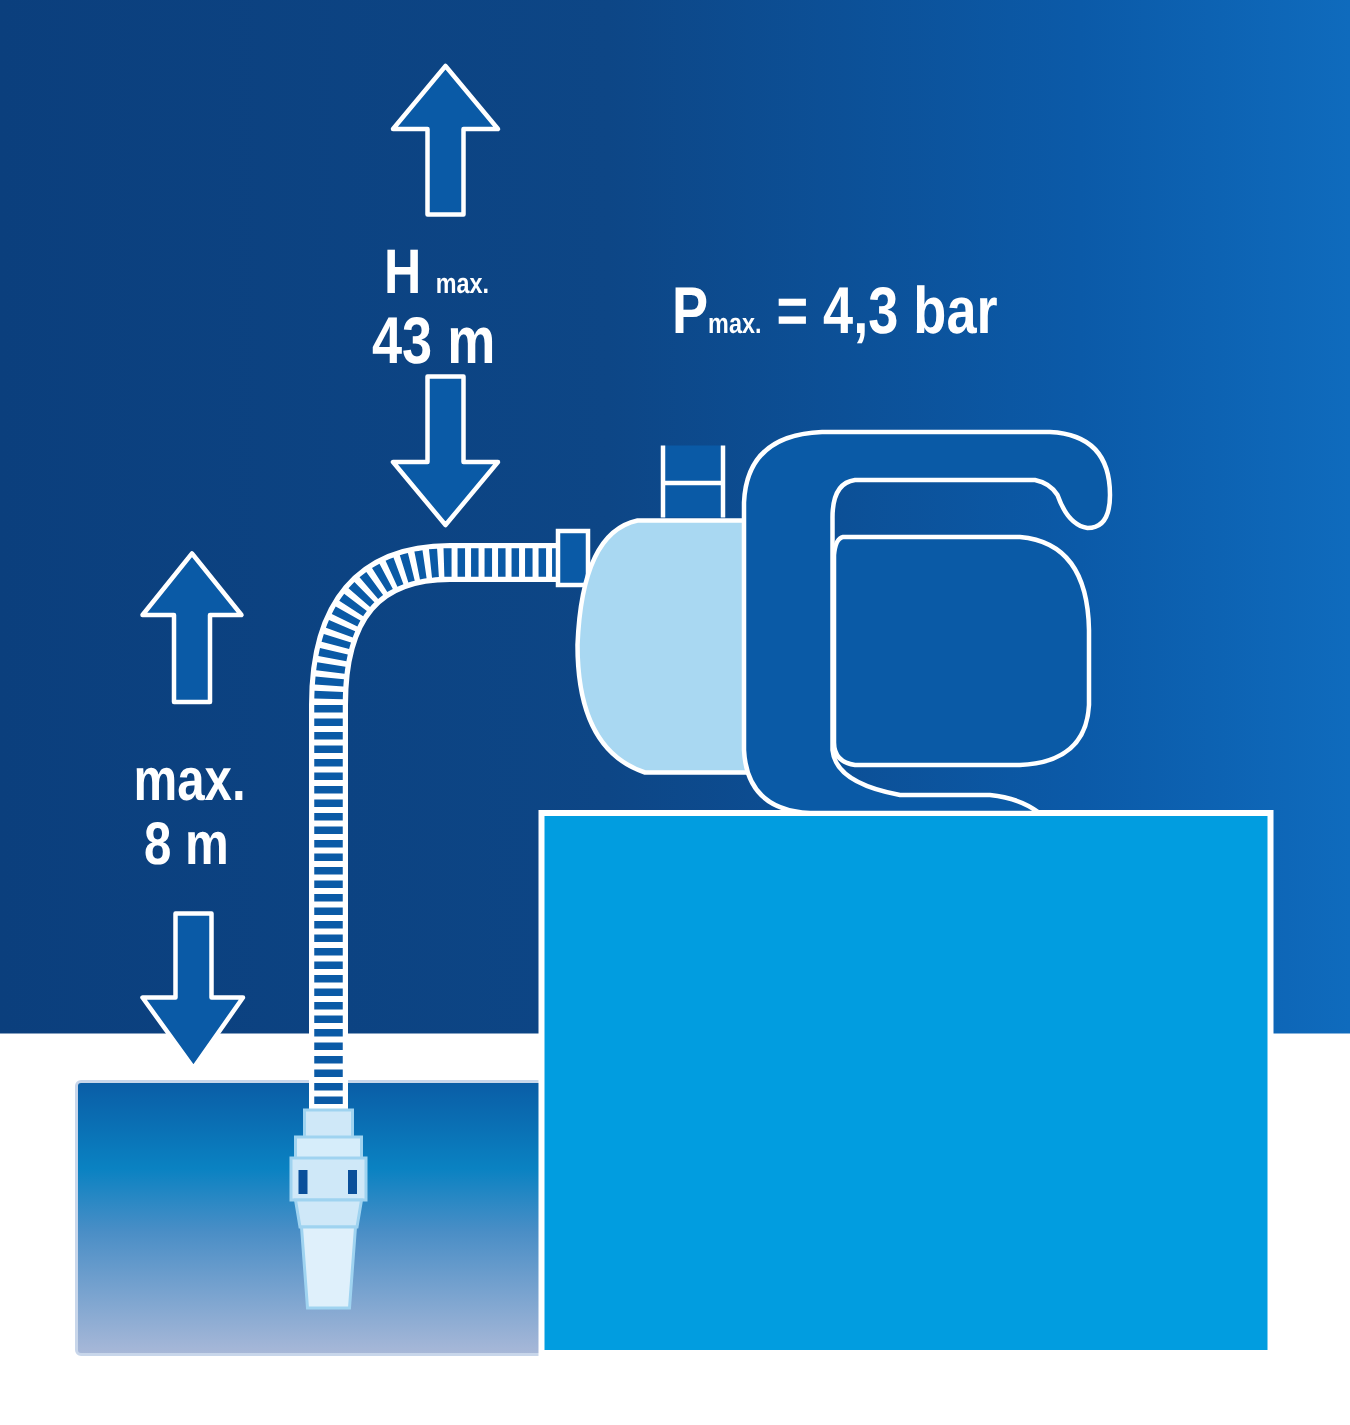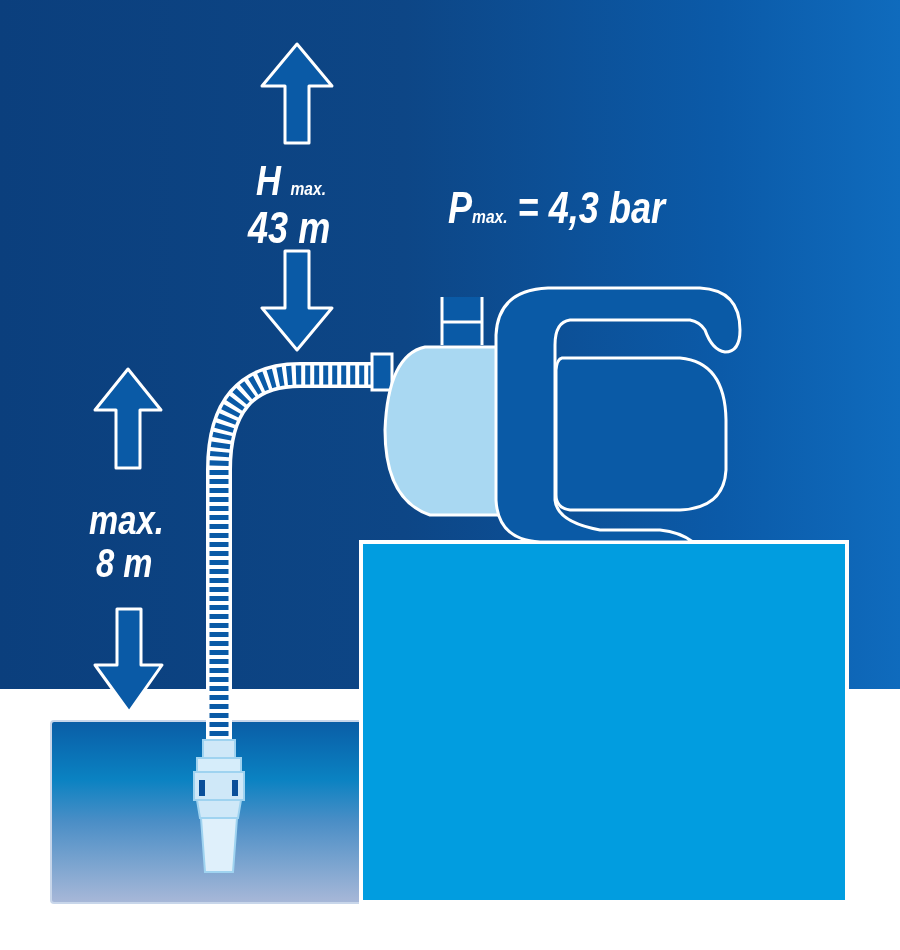--- a/index.html
+++ b/index.html
@@ -3,21 +3,20 @@
   <meta charset="utf-8">
   <style>
     html, body { margin: 0; padding: 0; }
     body {
       width: 900px; height: 950px; overflow: hidden;
       font-family: "Liberation Sans", sans-serif;
     }
     .stage {
       position: relative; width: 900px; height: 689px;
       background: linear-gradient(90deg, #0b3f7d 0%, #0d4686 45%, #0b5aa8 80%, #0f6bbd 100%);
-      font-style: italic;
     }
     svg.art { position: absolute; left: 0; top: 0; }
     .label {
       position: absolute; color: #ffffff; font-weight: bold;
       font-family: "Liberation Sans", sans-serif; letter-spacing: 0px;
       transform: scaleX(0.82); transform-origin: left top;
       white-space: nowrap; line-height: 1;
     }
     .sub { font-size: 19px; font-weight: bold; }
     #h-label { left: 256px; top: 160px; font-size: 42px; }

